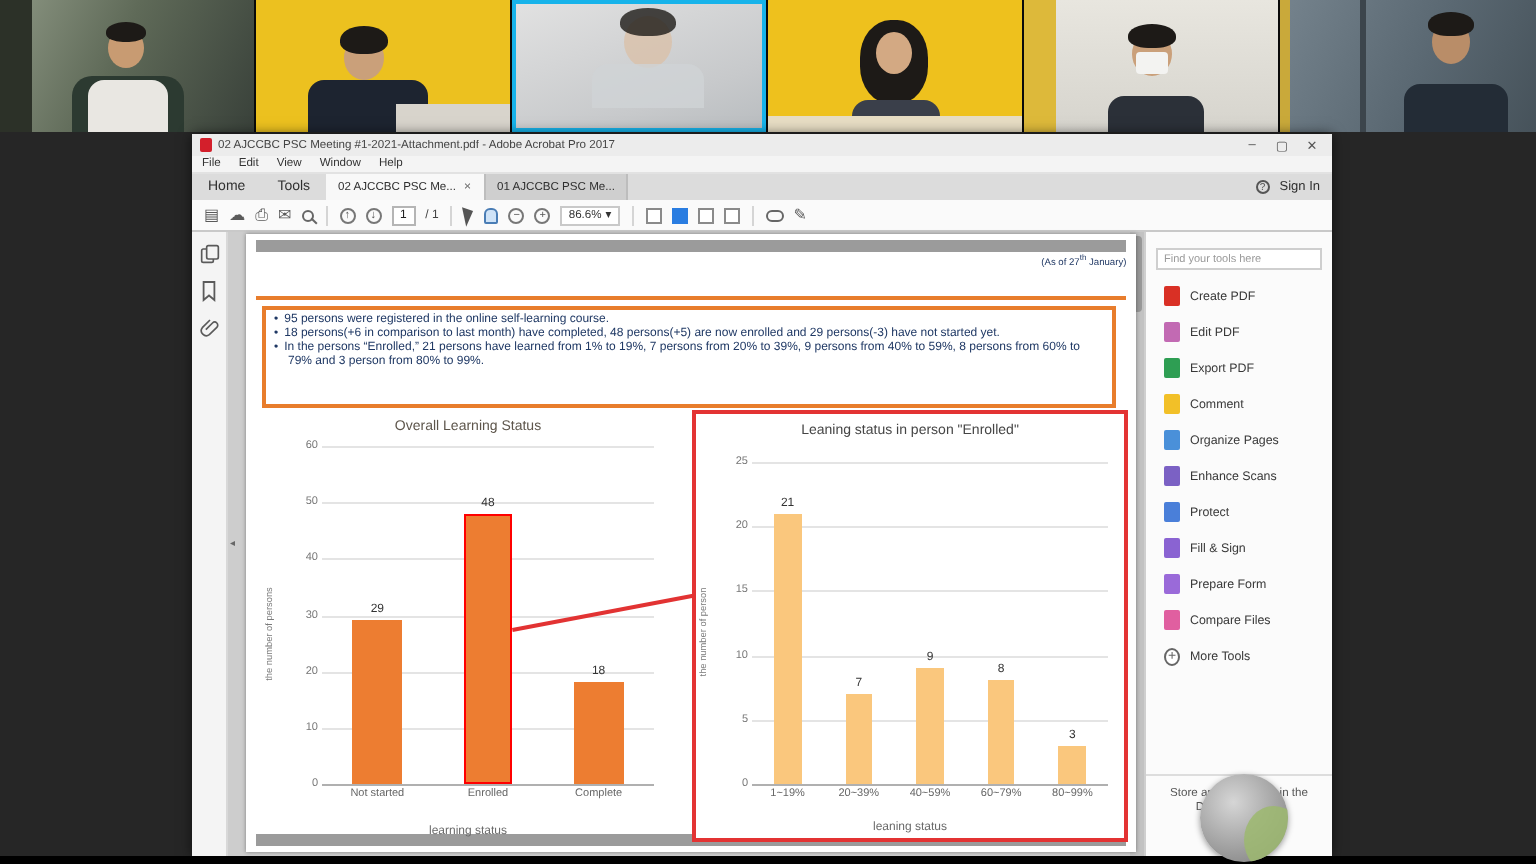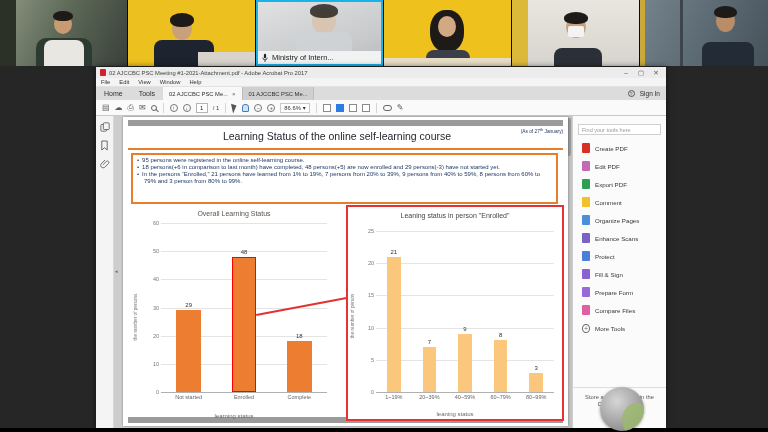--- a/index.html
+++ b/index.html
@@ -125,28 +125,20 @@
     <div class="tile t2">
       <div class="torso" style="left:26px;bottom:0;width:60px;height:26px;background:#1d2430;"></div>
       <div class="head" style="left:44px;top:18px;width:20px;height:22px;background:#caa07a;"></div>
       <div class="hair" style="left:42px;top:13px;width:24px;height:14px;"></div>
       <div class="band" style="left:70px;right:0;top:52px;background:#d8d4cc;"></div>
     </div>
     <div class="tile t3 active">
       <div class="head" style="left:56px;top:8px;width:24px;height:26px;background:#d9c2ab;opacity:.85;"></div>
       <div class="hair" style="left:54px;top:4px;width:28px;height:14px;opacity:.8;"></div>
       <div class="torso" style="left:40px;bottom:12px;width:56px;height:22px;background:#cfd3d6;opacity:.8;"></div>
-      <div class="nametag">
-        <svg width="8" height="10" viewBox="0 0 10 12">
-            <rect x="3.6" y="0.8" width="2.8" height="5.6" rx="1.4" fill="#222"></rect>
-            <path d="M2.2 5.5 a2.8 2.8 0 0 0 5.6 0" fill="none" stroke="#222" stroke-width="1"></path>
-            <line x1="5" y1="8.6" x2="5" y2="11" stroke="#222" stroke-width="1"></line>
-          </svg>
-        <span>Ministry of Intern...</span>
-      </div>
     </div>
     <div class="tile t4">
       <div class="hair" style="left:46px;top:10px;width:34px;height:42px;border-radius:45%;"></div>
       <div class="head" style="left:54px;top:16px;width:18px;height:21px;background:#d3a983;"></div>
       <div class="torso" style="left:42px;bottom:0;width:44px;height:16px;background:#3a3f4a;"></div>
       <div class="band" style="left:0;right:0;top:58px;background:#e7ddc4;"></div>
     </div>
     <div class="tile t5">
       <div class="band" style="left:0;width:16px;background:#ddb93a;"></div>
       <div class="torso" style="left:42px;bottom:0;width:48px;height:18px;background:#2b3038;"></div>
@@ -251,21 +243,20 @@
       <div id="docarea">
         <span class="collapse" style="left:1px;top:152px;">◂</span>
         <span class="collapse" style="right:9px;top:152px;">▸</span>
         <div id="scrollbar">
             <div id="scrollthumb"></div>
           </div>
 
         <div id="slide">
           <div class="slidebar" style="top:3px;"></div>
           <div class="slidebar" style="bottom:3px;"></div>
-          <div id="stitle">Learning Status of the online self-learning course</div>
           <div id="asof"><span>(As of 27</span><sup>th</sup><span> January)</span></div>
           <div id="orangeline"></div>
           <div id="bulletbox">
             <ul>
               <li>95 persons were registered in the online self-learning course.</li>
               <li>18 persons(+6 in comparison to last month) have completed,  48 persons(+5) are now enrolled and 29 persons(-3) have not started yet.</li>
               <li>In the persons “Enrolled,” 21 persons have learned from 1% to 19%, 7 persons from 20% to 39%, 9 persons from 40% to 59%, 8 persons from 60% to 79% and 3 person from 80% to 99%.</li>
             </ul>
           </div>
 

